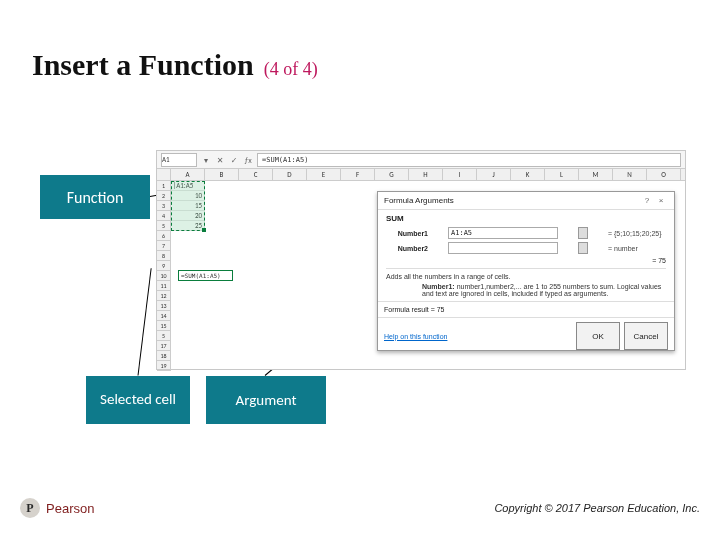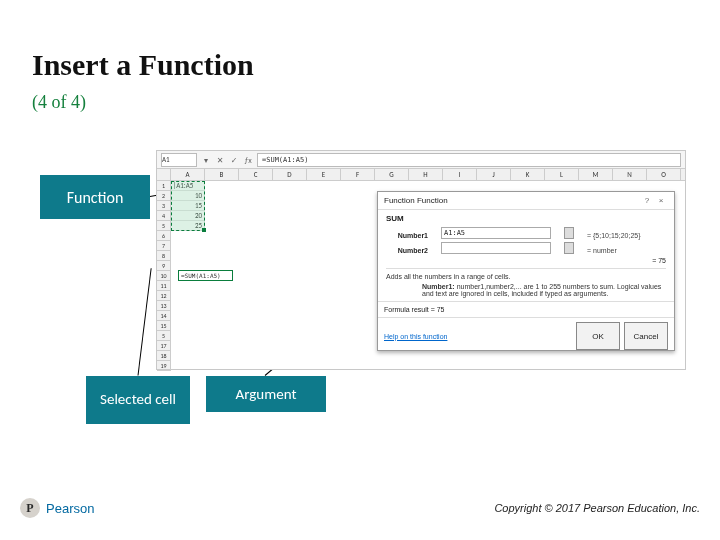--- a/index.html
+++ b/index.html
@@ -1,21 +1,21 @@
 <!DOCTYPE html>
 <html><head>
 <meta charset="utf-8">
 <style>
   * { box-sizing: border-box; margin: 0; padding: 0; }
   html, body { width: 720px; height: 540px; font-family: "Times New Roman", serif; background: #fff; position: relative; overflow: hidden; }
   .slide { width: 720px; height: 540px; position: relative; }
 
-  .title { position: absolute; left: 32px; top: 48px; display: flex; align-items: baseline; gap: 10px; flex-direction: column; }
+  .title { position: absolute; left: 32px; top: 48px; display: flex; align-items: baseline; gap: 10px; }
   .title-main { font-size: 30px; font-weight: bold; color: #111; }
-  .title-sub { font-size: 18px; color: #15803d; }
+  .title-sub { font-size: 18px; color: #be185d; }
 
   .screenshot-area { position: absolute; left: 156px; top: 150px; width: 530px; height: 220px; background: #e8e8e8; border: 1px solid #c8c8c8; font-family: Calibri, Arial, sans-serif; font-size: 8px; color: #333; }
 
   .formula-bar { position: absolute; left: 0; top: 0; right: 0; height: 18px; background: #f5f5f5; display: flex; align-items: center; gap: 4px; padding: 0 4px; border-bottom: 1px solid #ccc; }
   .name-box { width: 36px; height: 14px; background: #fff; border: 1px solid #bbb; display: flex; align-items: center; padding: 0 0; font-size: 7px; }
   .fb-icon { width: 10px; height: 10px; color: #666; display:flex; align-items:center; justify-content:center; }
   .fb-formula { flex: 1; height: 14px; background: #fff; border: 1px solid #bbb; display: flex; align-items: center; padding: 0 4px; font-size: 7px; font-family: Consolas, monospace; }
 
   .col-headers { position: absolute; left: 0; top: 18px; right: 0; height: 12px; display: flex; background: #f0f0f0; border-bottom: 1px solid #ccc; }
   .rowhdr-spacer { width: 14px; border-right: 1px solid #ccc; }
@@ -34,42 +34,42 @@
 
   .sel-marker { position:absolute; left:21px; top:119px; width:55px; height:11px; border:1px solid #0a7d3d; background:#fff; font-size:6px; font-family: Consolas, monospace; display:flex; align-items:center; padding:0 2px; }
 
   .dlg { position:absolute; left:220px; top:40px; width:298px; height:160px; background:#fff; border:1px solid #999; box-shadow:0 2px 4px rgba(0,0,0,0.3); font-family: "Segoe UI", Arial, sans-serif; font-size:8px; color:#222; }
   .dlg-title { height:18px; background:#fff; border-bottom:1px solid #ddd; display:flex; align-items:center; padding:0 6px; font-size:8px; }
   .dlg-title .spacer { flex:1; }
   .dlg-q { width:14px; text-align:center; color:#666; }
   .dlg-x { width:14px; text-align:center; color:#666; }
   .dlg-body { padding:4px 8px; }
   .dlg-fn { font-weight:bold; font-size:8px; margin-bottom:4px; }
-  .dlg-row { display:flex; align-items:flex-end; gap:13px; margin-bottom:3px; }
+  .dlg-row { display:flex; align-items:center; gap:20px; margin-bottom:3px; }
   .dlg-lbl { width:42px; text-align:right; font-weight:bold; font-size:7px; }
   .dlg-input { width:110px; height:12px; border:1px solid #aaa; background:#fff; padding:0 2px; font-size:7px; display:flex; align-items:center; font-family: Consolas, monospace; }
   .dlg-rangebtn { width:10px; height:12px; background:#ddd; border:1px solid #999; }
   .dlg-val { font-size:7px; color:#444; }
   .dlg-desc { border-top:1px solid #ddd; padding-top:4px; font-size:7px; color:#333; }
   .dlg-result-r { text-align:right; font-size:7px; margin:3px 0 4px; }
   .dlg-footer { display:flex; align-items:center; gap:4px; border-top:1px solid #ddd; padding:4px 6px; }
   .dlg-link { color:#0066cc; text-decoration:underline; font-size:7px; }
   .dlg-btn { width:44px; height:28px; border:1px solid #888; background:#f2f2f2; font-size:8px; display:flex; align-items:center; justify-content:center; }
 
   .callout { position:absolute; background:#0e7a8b; color:#ffffff; font-family: Calibri, Arial, sans-serif; display:flex; align-items:center; justify-content:center; }
   #co-func { left:40px; top:175px; width:110px; height:44px; font-size:16px; }
   #co-sel  { left:86px; top:376px; width:104px; height:48px; font-size:15px; line-height:1.15; text-align:center; }
-  #co-arg  { left:206px; top:376px; width:120px; height:36px; font-size:15px; }
+  #co-arg  { left:206px; top:376px; width:120px; height:48px; font-size:15px; }
 
   .line { position:absolute; background:#000; transform-origin: left center; height:1px; }
 
   .footer { position:absolute; left:0; right:0; bottom:22px; display:flex; align-items:center; padding:0 20px; }
   .logo-wrap { display:flex; align-items:center; gap:6px; }
   .logo-p { width:20px; height:20px; border-radius:50%; background:#d6d2cc; display:flex; align-items:center; justify-content:center; font-family:Georgia,serif; font-weight:bold; font-size:12px; color:#2a2a2a; }
-  .logo-text { font-family: "Helvetica Neue", Arial, sans-serif; font-size:13px; color:#0369a1; }
+  .logo-text { font-family: "Helvetica Neue", Arial, sans-serif; font-size:13px; color:#7f1d1d; }
   .copyright { margin-left:auto; font-family: Verdana, Arial, sans-serif; font-size:11px; color:#222;font-style:italic; }
 </style>
 </head>
 <body>
 
 <div class="slide">
 
   <div class="title">
     <span class="title-main">Insert a Function</span>
     <span class="title-sub">(4 of 4)</span>
@@ -149,21 +149,21 @@
     </div>
 
     <div class="selection-range">
       <div class="selection-corner"></div>
     </div>
 
     <div class="sel-marker">=SUM(A1:A5)</div>
 
     <div class="dlg">
       <div class="dlg-title">
-        <span>Function Function</span>
+        <span>Formula Arguments</span>
         <span class="spacer"></span>
         <span class="dlg-q">?</span>
         <span class="dlg-x">×</span>
       </div>
       <div class="dlg-body">
         <div class="dlg-fn">SUM</div>
         <div class="dlg-row">
           <div class="dlg-lbl">Number1</div>
           <div class="dlg-input">A1:A5</div>
           <div class="dlg-rangebtn"></div>

